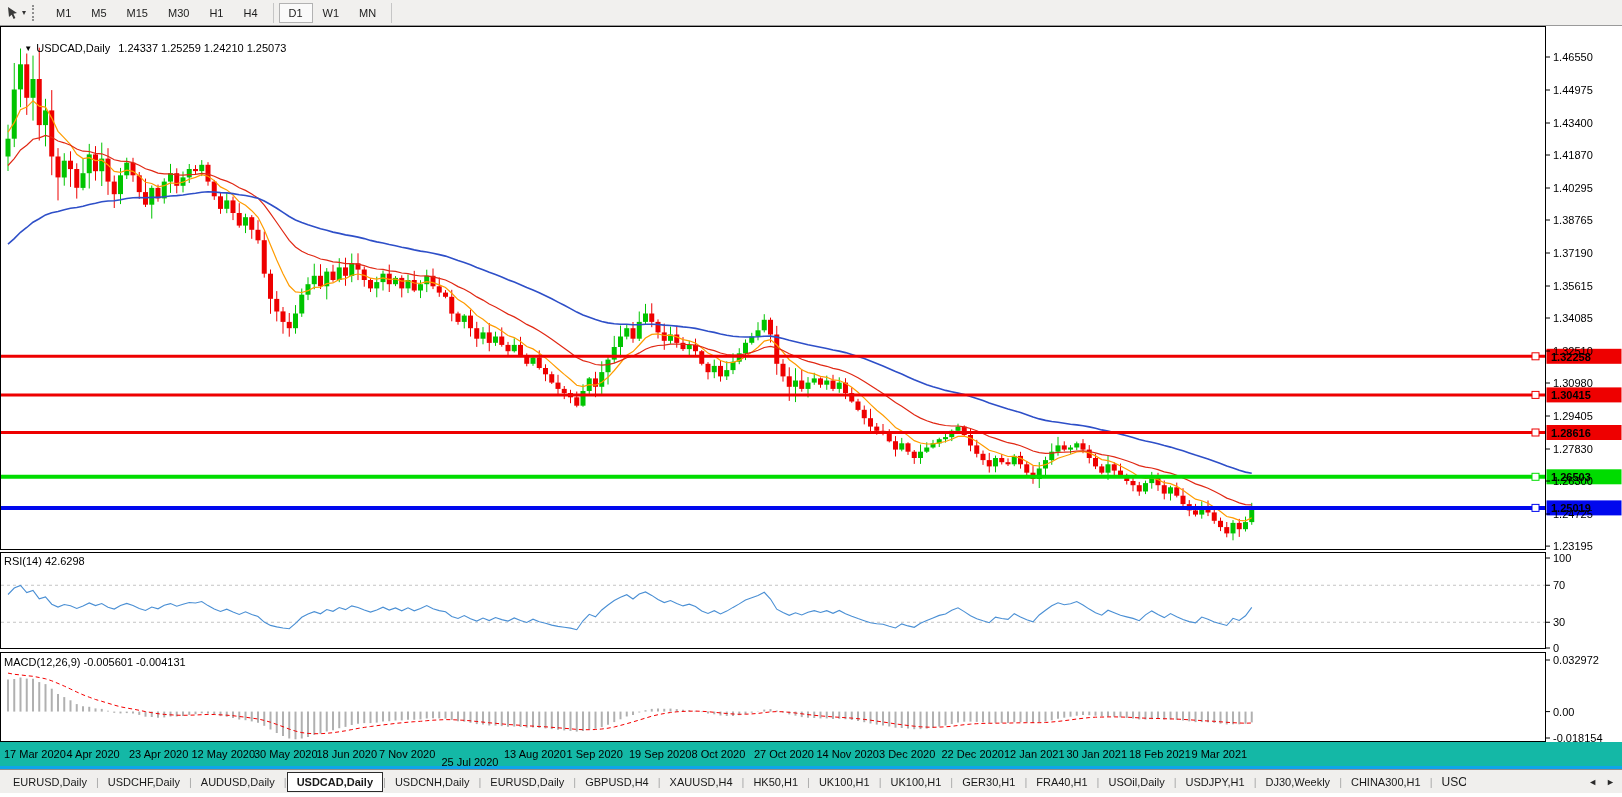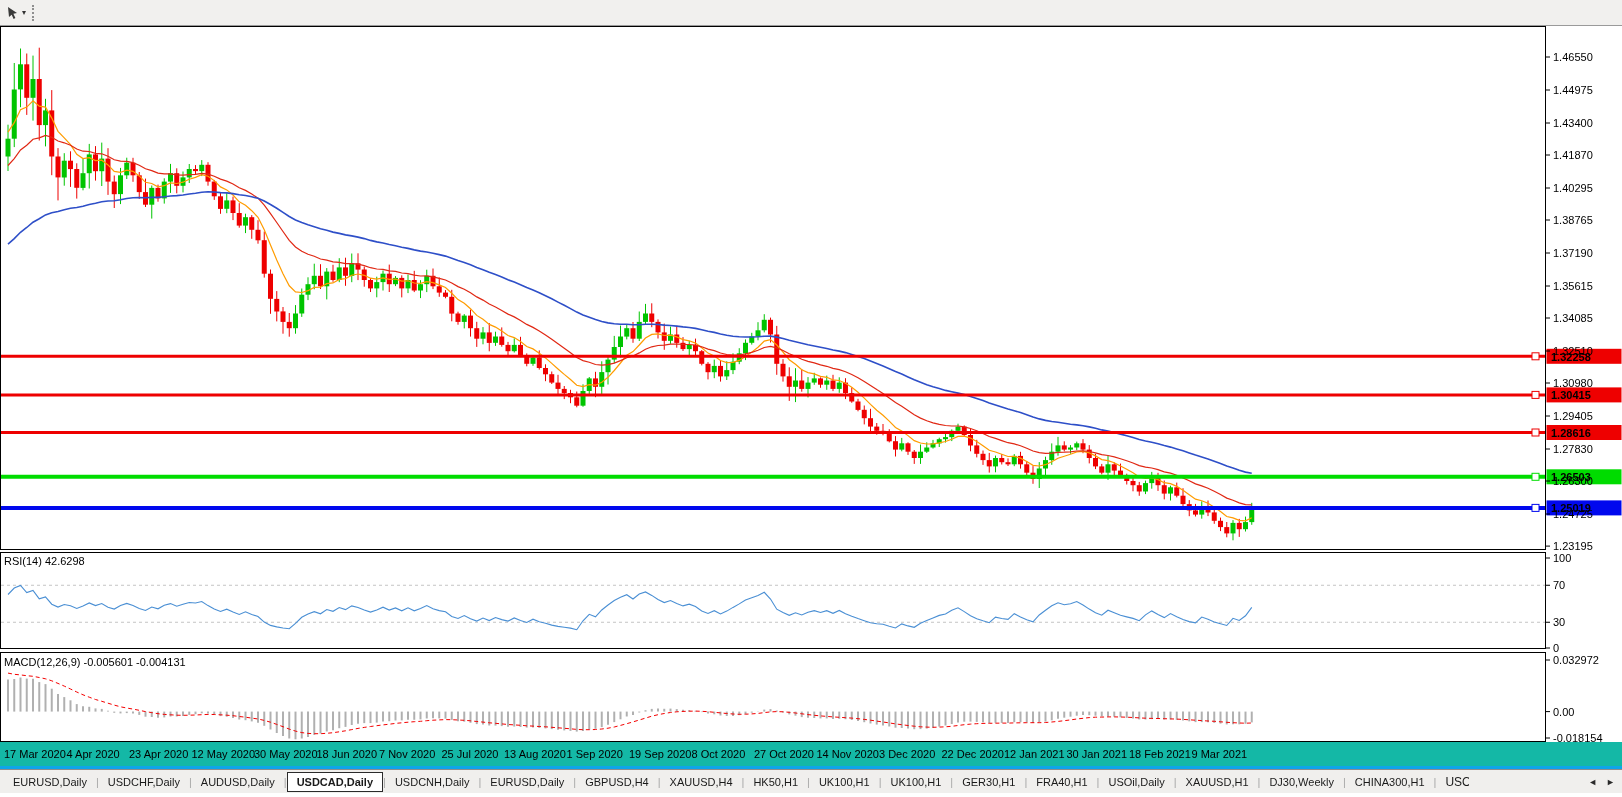--- a/index.html
+++ b/index.html
@@ -41,20 +41,33 @@
 <div class="app">
 
   <div class="toolbar">
     <div class="tool-icon">
       <svg width="14" height="14" viewBox="0 0 14 14">
         <path d="M2 1 L11 7 L7.4 7.8 L9.4 12 L7.6 12.9 L5.7 8.8 L3 11 Z" fill="#3a3a3a"></path>
       </svg>
     </div>
     <div class="caret">▾</div>
     <div class="grip"></div>
+    <div id="tfbtns" style="display:flex;align-items:center;">
+        <div class="tf-btn">M1</div>
+        <div class="tf-btn">M5</div>
+        <div class="tf-btn">M15</div>
+        <div class="tf-btn">M30</div>
+        <div class="tf-btn">H1</div>
+        <div class="tf-btn">H4</div>
+        <div class="vsep"></div>
+        <div class="tf-btn active">D1</div>
+        <div class="tf-btn">W1</div>
+        <div class="tf-btn">MN</div>
+        <div class="vsep"></div>
+      </div>
   </div>
 
   <div class="chartwrap">
     <svg id="plot" width="1622" height="716" viewBox="0 26 1622 716">
         <defs>
           <clipPath id="clipMain">
             <rect x="1" y="27" width="1543" height="522"></rect>
           </clipPath>
           <clipPath id="clipRsi">
             <rect x="1" y="553" width="1543" height="95"></rect>
@@ -747,33 +760,36 @@
         <text x="1553" y="420">1.29405</text>
         <line x1="1545" y1="449.0" x2="1550" y2="449.0" stroke="#000"></line>
         <text x="1553" y="453">1.27830</text>
         <line x1="1545" y1="481.0" x2="1550" y2="481.0" stroke="#000"></line>
         <text x="1553" y="485">1.26300</text>
         <line x1="1545" y1="514.0" x2="1550" y2="514.0" stroke="#000"></line>
         <text x="1553" y="518">1.24725</text>
         <line x1="1545" y1="546.1" x2="1550" y2="546.1" stroke="#000"></line>
         <text x="1553" y="550.1">1.23195</text>
       </svg>
+    <div class="overlay-label" style="left:6px;top:4px;">
+      <span class="sym-caret">▼</span><span>USDCAD,Daily</span><span class="ohlc">1.24337 1.25259 1.24210 1.25073</span>
+    </div>
     <div class="overlay-label" style="left:4px;top:529px;">RSI(14) 42.6298</div>
     <div class="overlay-label" style="left:4px;top:630px;">MACD(12,26,9) -0.005601 -0.004131</div>
   </div>
 
   <div class="dateaxis" id="dateaxis">
       <div class="datelabel" style="left: 4px;">17 Mar 2020</div>
       <div class="datelabel" style="left: 66.5px;">4 Apr 2020</div>
       <div class="datelabel" style="left: 129px;">23 Apr 2020</div>
       <div class="datelabel" style="left: 191.5px;">12 May 2020</div>
       <div class="datelabel" style="left: 254px;">30 May 2020</div>
       <div class="datelabel" style="left: 316.5px;">18 Jun 2020</div>
       <div class="datelabel" style="left: 379px;">7 Nov 2020</div>
-      <div class="datelabel" style="left: 441.5px;">25 Jul 2020</div>
+      <div class="datelabel" style="left: 441.5px; margin-top: 8px;">25 Jul 2020</div>
       <div class="datelabel" style="left: 504px;">13 Aug 2020</div>
       <div class="datelabel" style="left: 566.5px;">1 Sep 2020</div>
       <div class="datelabel" style="left: 629px;">19 Sep 2020</div>
       <div class="datelabel" style="left: 691.5px;">8 Oct 2020</div>
       <div class="datelabel" style="left: 754px;">27 Oct 2020</div>
       <div class="datelabel" style="left: 816.5px;">14 Nov 2020</div>
       <div class="datelabel" style="left: 879px;">3 Dec 2020</div>
       <div class="datelabel" style="left: 941.5px;">22 Dec 2020</div>
       <div class="datelabel" style="left: 1004px;">12 Jan 2021</div>
       <div class="datelabel" style="left: 1066.5px;">30 Jan 2021</div>
@@ -803,21 +819,21 @@
       <div class="tab">UK100,H1</div>
       <span class="tabsep">|</span>
       <div class="tab">UK100,H1</div>
       <span class="tabsep">|</span>
       <div class="tab">GER30,H1</div>
       <span class="tabsep">|</span>
       <div class="tab">FRA40,H1</div>
       <span class="tabsep">|</span>
       <div class="tab">USOil,Daily</div>
       <span class="tabsep">|</span>
-      <div class="tab">XAUUSD,H1</div>
+      <div class="tab">USDJPY,H1</div>
       <span class="tabsep">|</span>
       <div class="tab">DJ30,Weekly</div>
       <span class="tabsep">|</span>
       <div class="tab">CHINA300,H1</div>
       <span class="tabsep">|</span>
       <div class="tab-clip">USO</div>
       <div class="scrollbtns">
         <span>◄</span>
         <span>►</span>
       </div>

